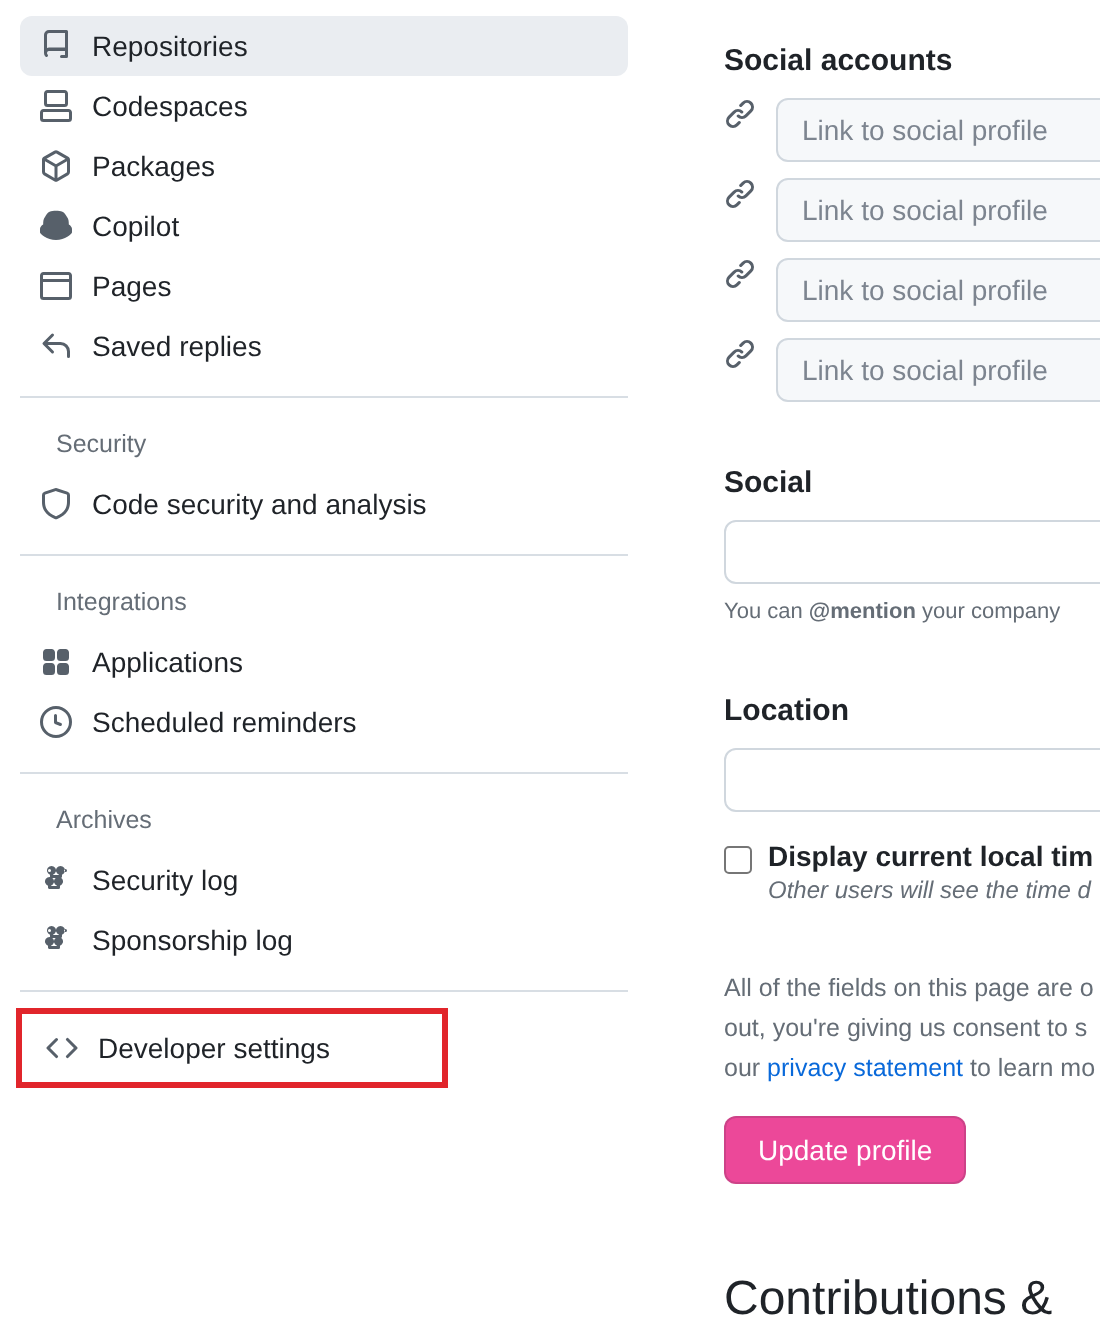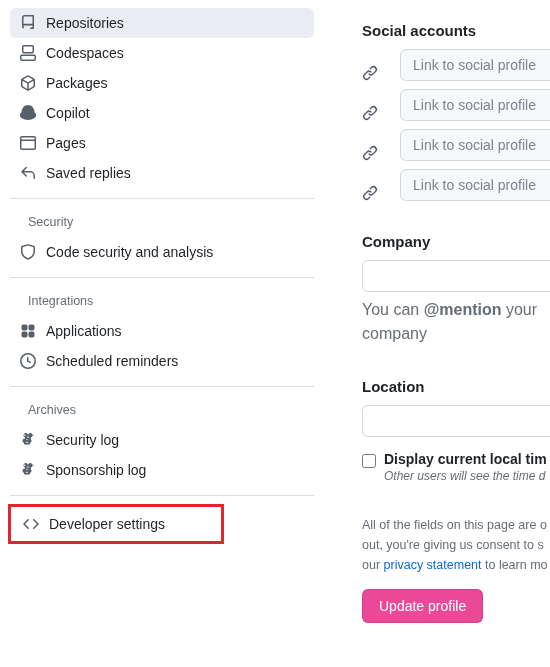--- a/index.html
+++ b/index.html
@@ -67,23 +67,22 @@
   }
   .field-group { margin-bottom: 32px; }
   .field-title {
     font-size: 15px;
     font-weight: 600;
     color: #1f2328;
     margin-bottom: 10px;
   }
   .social-row {
     display: flex;
-    align-items: flex-end;
+    align-items: flex-start;
     margin-bottom: 8px;
-    gap: 12px;
   }
   .social-row .link-icon {
     width: 16px;
     height: 16px;
     color: #57606a;
     margin-right: 10px;
     display: flex;
     align-items: center;
     justify-content: center;
   }
@@ -93,21 +92,21 @@
     border: 1px solid #d0d7de;
     border-radius: 6px;
     padding: 5px 12px;
     font-size: 14px;
     background: #f6f8fa;
     color: #1f2328;
   }
   .input::placeholder { color: #7d8590; }
   .input.white { background: #ffffff; }
   .hint {
-    font-size: 16px;
+    font-size: 11px;
     color: #656d76;
     margin-top: 6px;
     line-height: 1.5;
   }
   .mention { color: #656d76; font-weight: 600; }
   .check-row { display: flex; align-items: flex-start; margin-top: 14px; }
   .check-row input[type=checkbox] { margin-right: 8px; margin-top: 3px; width:14px; height:14px;}
   .check-row .check-labels { display: flex; flex-direction: column; }
   .check-row .check-title { font-size: 14px; font-weight: 600; color:#1f2328; }
   .check-row .check-desc { font-size: 12px; color: #656d76; margin-top:2px;font-style:italic;}
@@ -302,21 +301,21 @@
         <span class="link-icon">
           <svg viewBox="0 0 16 16" width="16" height="16" fill="currentColor">
               <path d="m7.775 3.275 1.25-1.25a3.5 3.5 0 1 1 4.95 4.95l-2.5 2.5a3.5 3.5 0 0 1-4.95 0 .751.751 0 0 1 1.06-1.06 2 2 0 0 0 2.83 0l2.5-2.5a2.002 2.002 0 0 0-2.83-2.83l-1.25 1.25a.751.751 0 0 1-1.06-1.06Zm-4.69 9.64a2 2 0 0 1 0-2.83l2.5-2.5a2 2 0 0 1 2.83 0 .751.751 0 0 0 1.06-1.06 3.5 3.5 0 0 0-4.95 0l-2.5 2.5a3.5 3.5 0 0 0 4.95 4.95l1.25-1.25a.751.751 0 0 0-1.06-1.06l-1.25 1.25a2 2 0 0 1-2.83 0Z"></path>
             </svg>
         </span>
         <input class="input" placeholder="Link to social profile" style="">
       </div>
     </div>
 
     <div class="field-group">
-      <div class="field-title">Company</div>
+      <div class="field-title">Social</div>
       <input class="input white" style="">
       <div class="hint">
         <span>You can </span><span class="mention">@mention</span><span> your company</span>
       </div>
     </div>
 
     <div class="field-group" style="margin-top:26px;">
       <div class="field-title">Location</div>
       <input class="input white" style="">
       <div class="check-row">

